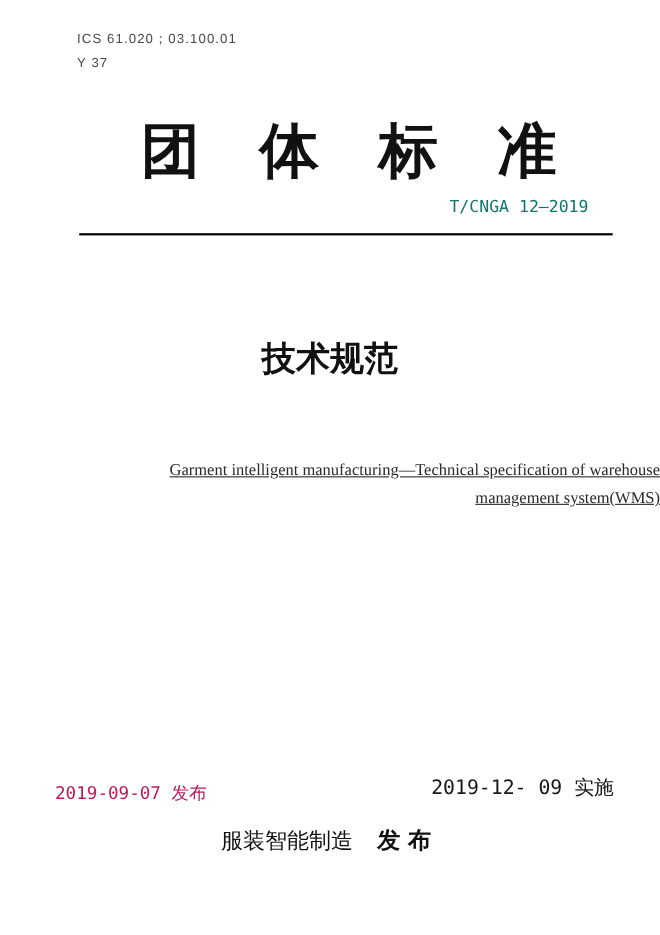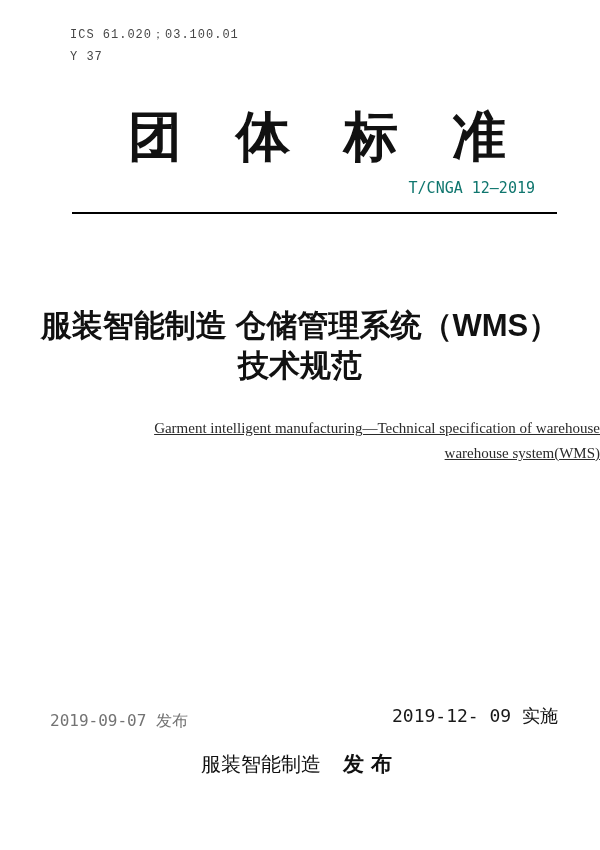--- a/index.html
+++ b/index.html
@@ -12,21 +12,21 @@
   }
   .page {
     position: relative;
     width: 600px; height: 850px;
     background: #ffffff;
     overflow: hidden;
   }
   .ics-block {
     position: absolute;
     left: 70px; top: 24px;
-    font-family: Liberation Mono, monospace;
+    font-family: Liberation Sans, sans-serif;
     font-size: 12px;
     line-height: 22px;
     letter-spacing: 1px;
     color: #474747;
   }
   .doc-type {
     position: absolute;
     top: 84px; left: 0;
     width: 100%;
     margin: 17px;
@@ -70,21 +70,21 @@
     font-size: 15px;
     line-height: 25px;
     color: #2a2a2a;
     text-decoration: underline;
   }
   .date-issue {
     position: absolute;
     left: 50px; top: 711px;
     font-family: "DejaVu Sans Mono", monospace;
     font-size: 16px;
-    color: #737373;
+    color: #be185d;
   }
   .date-impl {
     position: absolute;
     right: 42px; top: 704px;
     font-family: "DejaVu Sans Mono", monospace;
     font-size: 18px;
     color: #181818;
   }
   .publisher {
     position: absolute;
@@ -111,27 +111,26 @@
     <div>Y 37</div>
   </div>
 
   <h1 class="doc-type">团　体　标　准</h1>
 
   <div class="std-number">T/CNGA 12—2019</div>
 
   <div class="header-rule"></div>
 
   <div class="title-cn">
-    <div>服装智能制造 仓储管理系统（WMS）</div>
     <div>技术规范</div>
   </div>
 
   <div class="title-en">
     <div>Garment intelligent manufacturing—Technical specification of warehouse</div>
-    <div>warehouse system(WMS)</div>
+    <div>management system(WMS)</div>
   </div>
 
   <div class="date-issue">2019-09-07 发布</div>
 
   <div class="date-impl">2019-12- 09 实施</div>
 
   <div class="publisher">
     <span>服装智能制造</span><span class="publish-action">发布</span>
   </div>
 

